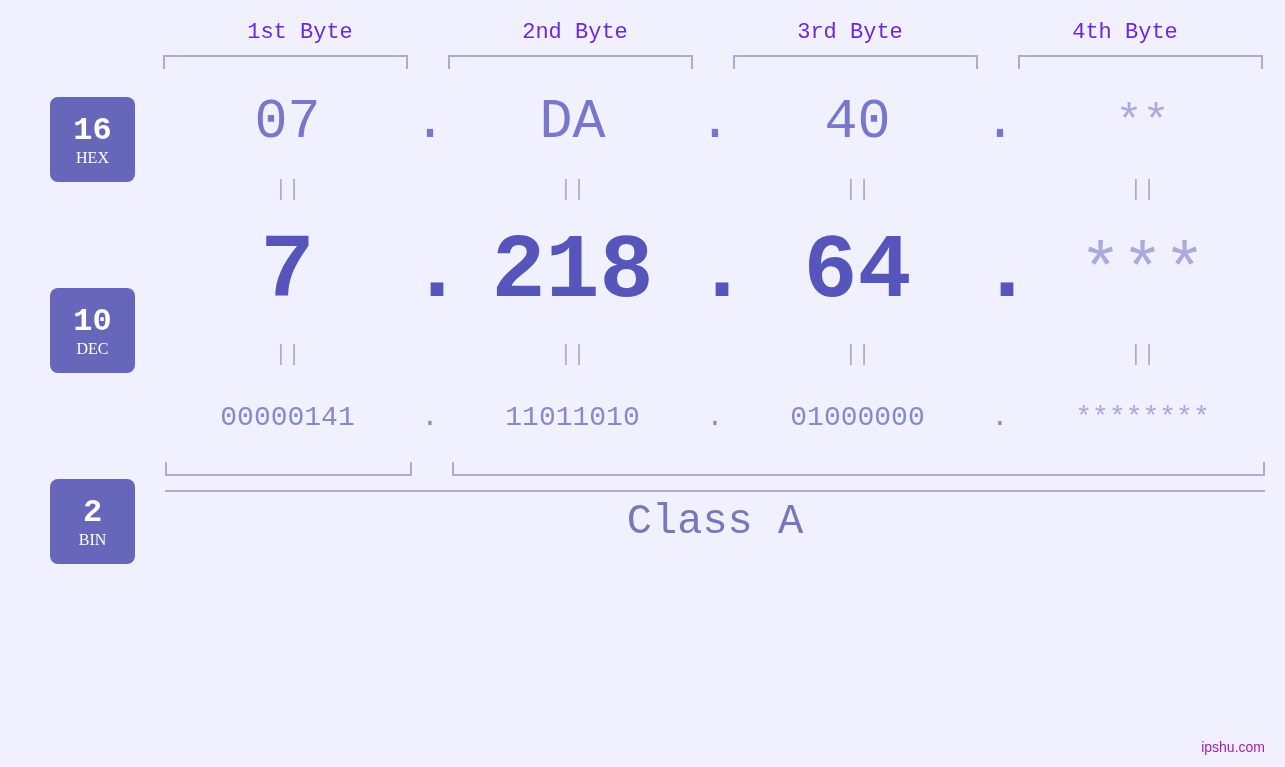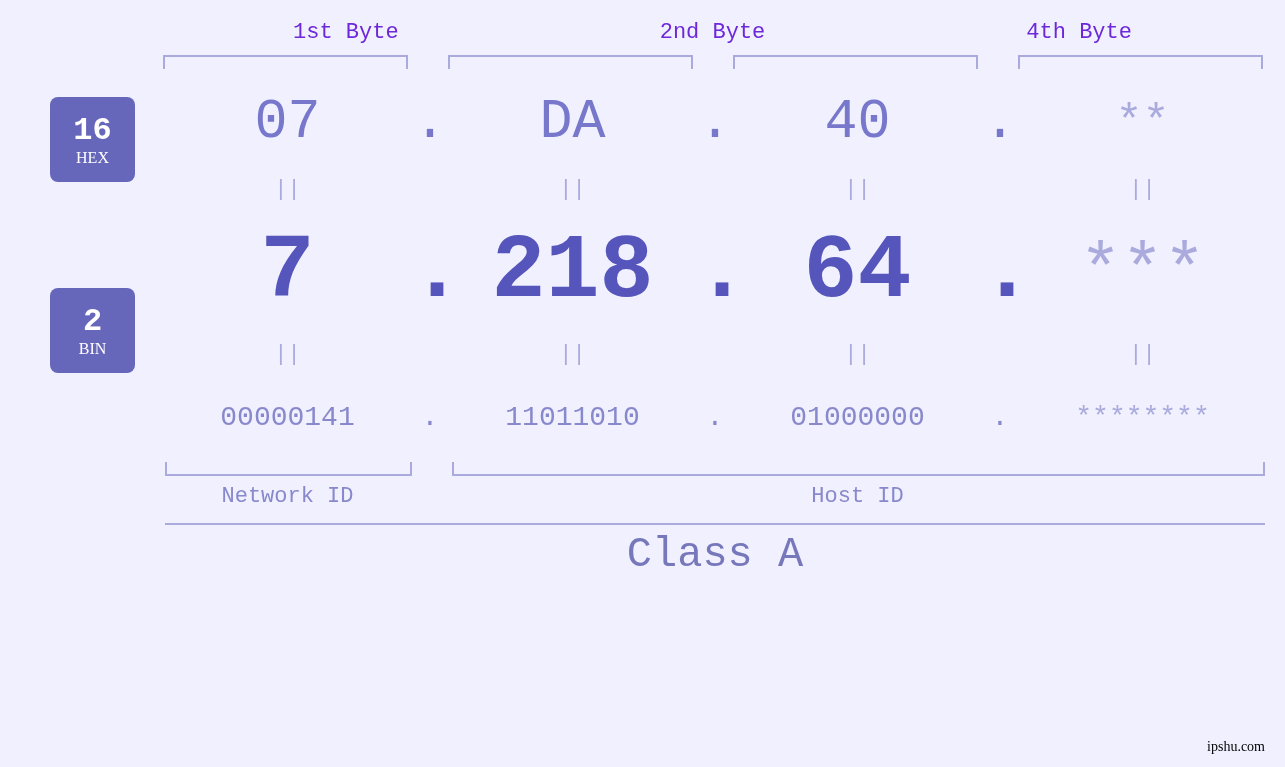--- a/index.html
+++ b/index.html
@@ -125,22 +125,22 @@
     .bin-star {
       font-size: 28px;
       color: #aaaadd;
     }
 
     .watermark {
       position: absolute;
       bottom: 12px;
       right: 20px;
       font-size: 14px;
-      color: #000000;
-      font-family: Liberation Serif, serif;
+      color: #a21caf;
+      font-family: Liberation Sans, sans-serif;
     }
 
     
     .full-row {
       display: flex;
       width: 1100px;
       align-items: center;
     }
 
     .cell {
@@ -154,40 +154,45 @@
     }
   </style>
 </head>
 <body>
 
 <div class="container">
 
   <div class="byte-labels">
     <div class="byte-label">1st Byte</div>
     <div class="byte-label">2nd Byte</div>
+    <div class="byte-label">3rd Byte</div>
     <div class="byte-label">4th Byte</div>
   </div>
 
   <div style="display:flex; width:1100px; margin-left:140px; margin-bottom:8px;">
     <div style="flex:1; height:14px; border-left:2px solid #aaaadd; border-top:2px solid #aaaadd; border-right:2px solid #aaaadd;"></div>
     <div style="width:40px;"></div>
     <div style="flex:1; height:14px; border-left:2px solid #aaaadd; border-top:2px solid #aaaadd; border-right:2px solid #aaaadd;"></div>
     <div style="width:40px;"></div>
     <div style="flex:1; height:14px; border-left:2px solid #aaaadd; border-top:2px solid #aaaadd; border-right:2px solid #aaaadd;"></div>
     <div style="width:40px;"></div>
     <div style="flex:1; height:14px; border-left:2px solid #aaaadd; border-top:2px solid #aaaadd; border-right:2px solid #aaaadd;"></div>
   </div>
 
   <div style="display:flex; width:1285px; padding-left:50px; align-items:flex-start;">
 
     <div class="badges-col">
       <div class="badge">
         <span class="badge-num">16</span>
         <span class="badge-label">HEX</span>
       </div>
+      <div class="badge">
+        <span class="badge-num">10</span>
+        <span class="badge-label">DEC</span>
+      </div>
       <div class="badge" style="margin-bottom:0;">
         <span class="badge-num">2</span>
         <span class="badge-label">BIN</span>
       </div>
     </div>
 
     <div class="data-area">
 
       <div class="full-row" style="height:90px; align-items:center;">
         <div class="cell">
@@ -286,33 +291,20 @@
         <div style="flex:1; height:14px; border-left:2px solid #aaaadd; border-bottom:2px solid #aaaadd; border-right:2px solid #aaaadd;"></div>
         <div style="width:40px;"></div>
 
         <div style="flex:1; height:14px; border-left:2px solid #aaaadd; border-bottom:2px solid #aaaadd;"></div>
         <div style="width:40px; border-bottom:2px solid #aaaadd;"></div>
         <div style="flex:1; height:14px; border-bottom:2px solid #aaaadd;"></div>
         <div style="width:40px; border-bottom:2px solid #aaaadd;"></div>
         <div style="flex:1; height:14px; border-right:2px solid #aaaadd; border-bottom:2px solid #aaaadd;"></div>
       </div>
 
-      <div style="display:flex; width:1100px; margin-top:8px;">
-        <div style="flex:1; text-align:center;">
-          <span style="font-size:22px; color:#8888cc; font-family:'Courier New',monospace;">Network ID</span>
-        </div>
-        <div style="width:40px;"></div>
-        <div style="flex:1; text-align:center;"></div>
-        <div style="width:40px;"></div>
-        <div style="flex:1; text-align:center;">
-          <span style="font-size:22px; color:#8888cc; font-family:'Courier New',monospace;">Host ID</span>
-        </div>
-        <div style="width:40px;"></div>
-        <div style="flex:1;"></div>
-      </div>
 
       <div style="width:1100px; border-top:2px solid #aaaadd; display:flex; justify-content:center; padding-top:6px; margin-top:14px;">
         <span style="font-size:42px; color:#7777bb; font-family:'Courier New',monospace;">Class A</span>
       </div>
 
     </div>
   </div>
 
 </div>
 

